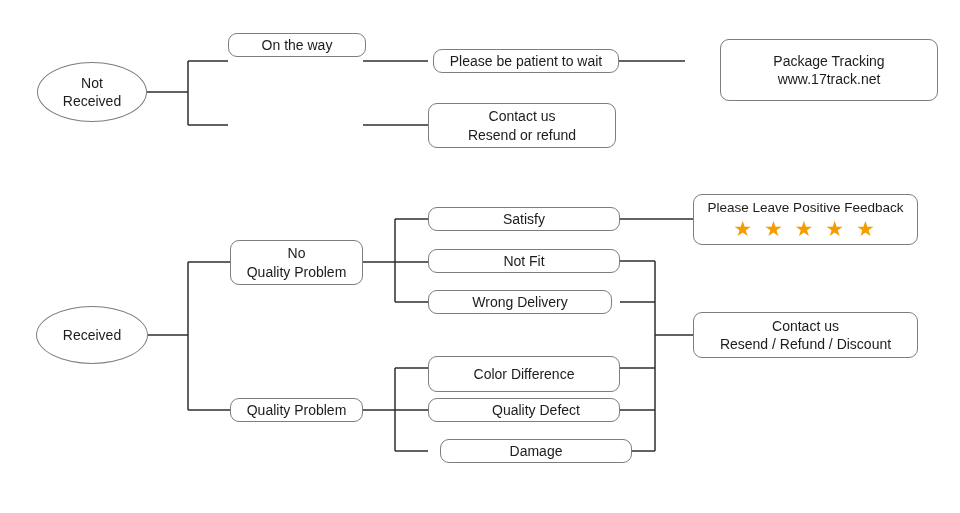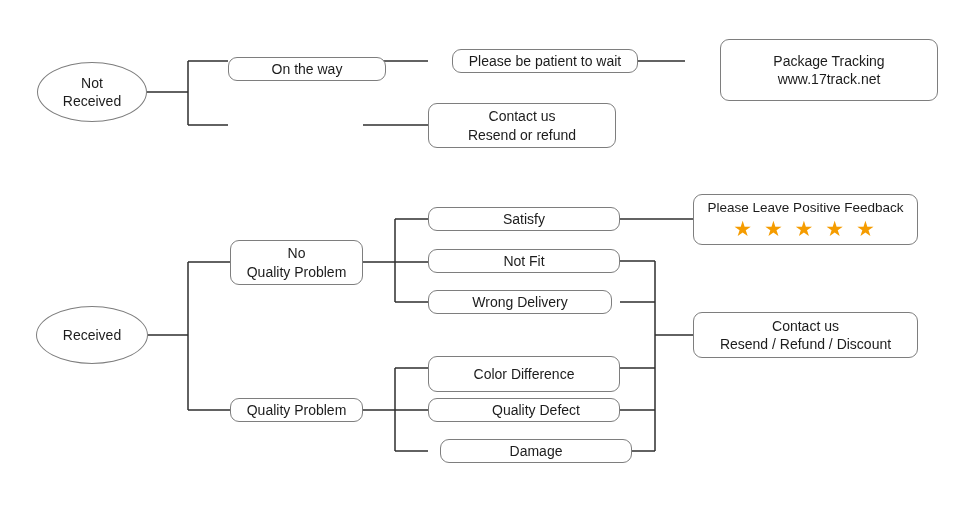--- a/index.html
+++ b/index.html
@@ -56,26 +56,26 @@
     <path d="M363,410 H428 M395,368 V451 M395,368 H428 M395,451 H428"></path>
     <path d="M620,219 H693"></path>
     <path d="M620,261 H655 M620,302 H655 M620,368 H655 M620,410 H655 M620,451 H655 M655,261 V451 M655,335 H693"></path>
   </svg>
 
   <div class="node ellipse" style="left:37px; top:62px; width:110px; height:60px;">
     <span>Not</span>
     <span>Received</span>
   </div>
 
-  <div class="node rect" style="left:228px; top:57px; width:158px; height:24px;">
+  <div class="node rect" style="left:228px; top:33px; width:138px; height:24px;">
     <span>On the way</span>
   </div>
 
 
-  <div class="node rect" style="left:452px; top:49px; width:186px; height:24px;">
+  <div class="node rect" style="left:433px; top:49px; width:186px; height:24px;">
     <span>Please be patient to wait</span>
   </div>
 
   <div class="node rect" style="left:720px; top:39px; width:218px; height:62px;">
     <span>Package Tracking</span>
     <span>www.17track.net</span>
   </div>
 
   <div class="node rect" style="left:428px; top:103px; width:188px; height:45px;">
     <span>Contact us</span>

